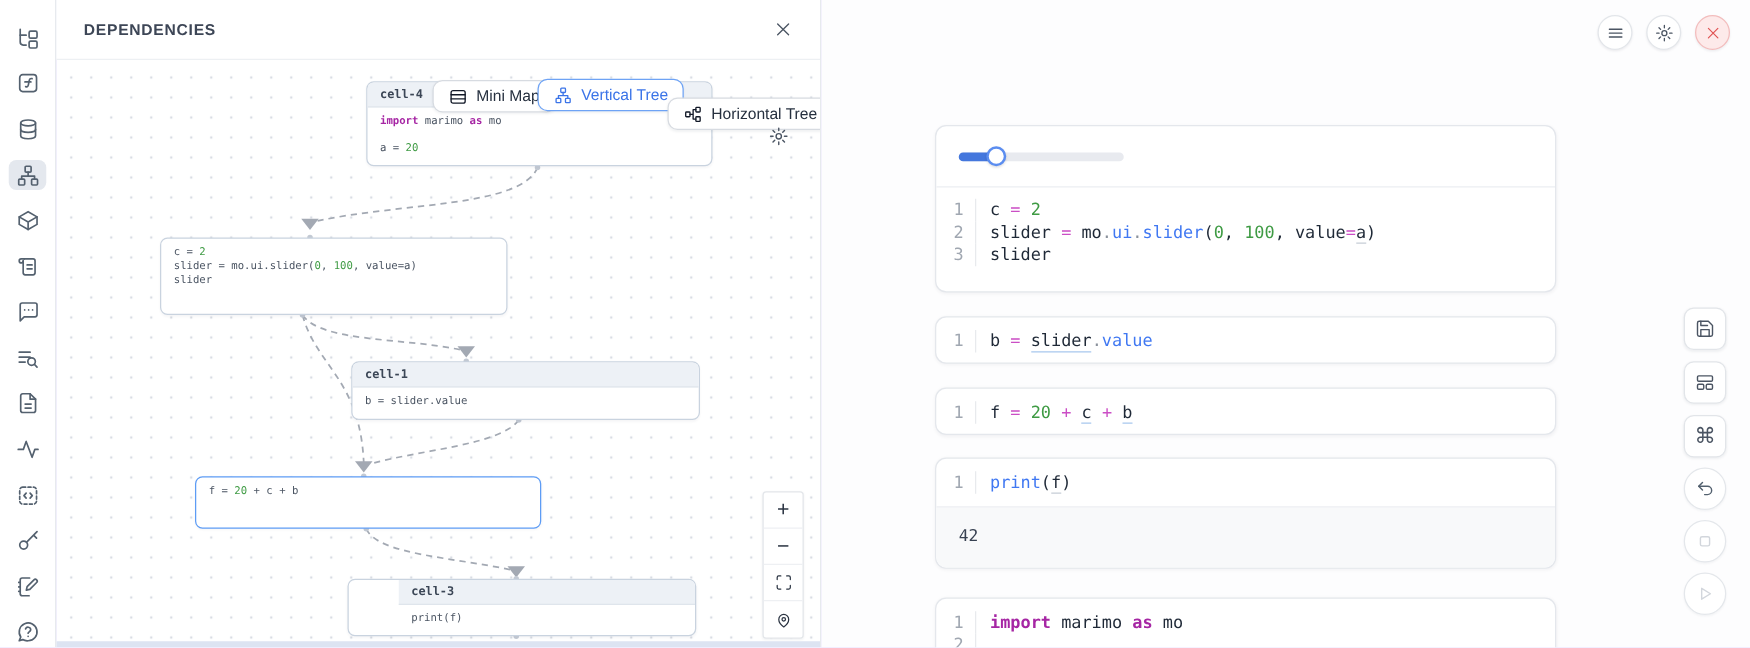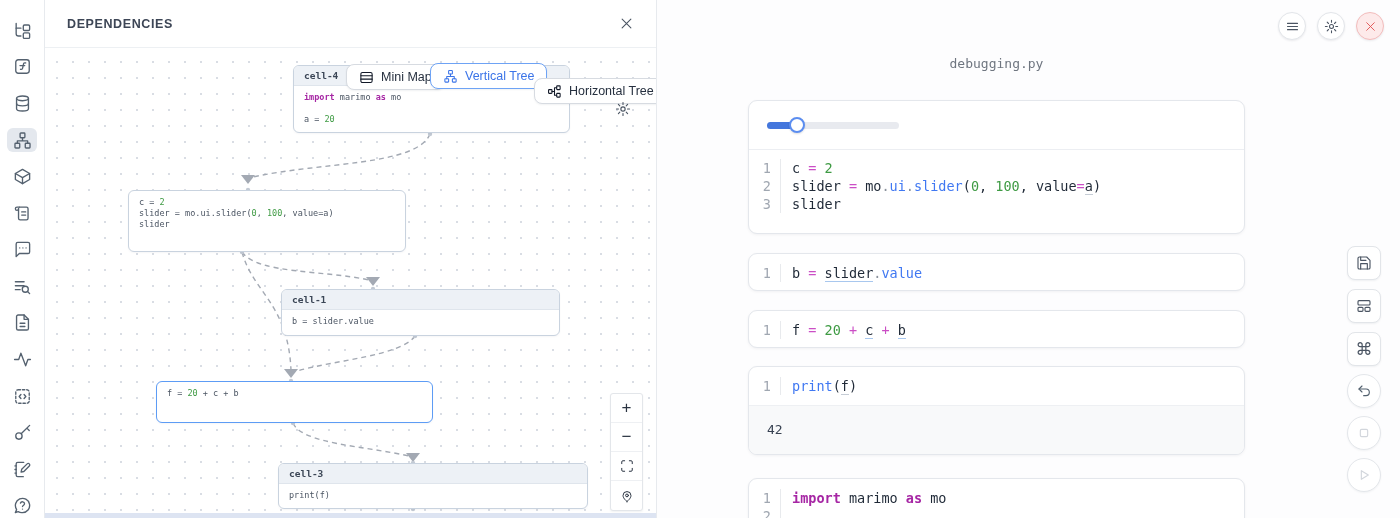--- a/index.html
+++ b/index.html
@@ -254,21 +254,21 @@
         <div class="gnode-h">cell-1</div>
         <div class="gnode-b">
           <div class="gline"><span class="tok-d">b = slider.value</span></div>
         </div>
       </div>
       <div class="gnode selected" style="left:111px; top:333px; width:277px; height:42px;">
         <div class="gnode-b">
           <div class="gline"><span class="tok-d">f = </span><span class="tok-num">20</span><span class="tok-d"> + c + b</span></div>
         </div>
       </div>
-      <div class="gnode" style="left:233px; top:415px; width:310px; height:46px;">
+      <div class="gnode" style="left:233px; top:415px; width:279px; height:46px;padding-left:40px;">
         <div class="gnode-h">cell-3</div>
         <div class="gnode-b">
           <div class="gline"><span class="tok-d">print(f)</span></div>
         </div>
       </div>
 
       <button class="gbtn" style="left:301px; top:16px;">
         <svg class="icn" width="15" height="15" viewBox="0 0 24 24" stroke-width="2" style="color:#111827;">
             <rect x="3" y="4" width="18" height="16" rx="2.5"></rect>
             <path d="M3 9.3h18M3 14.6h18"></path>
@@ -335,21 +335,20 @@
           <circle cx="12" cy="12" r="3.2"></circle>
           <path d="M12 2.2v3M12 18.8v3M2.2 12h3M18.8 12h3M5.1 5.1l2.1 2.1M16.8 16.8l2.1 2.1M5.1 18.9l2.1-2.1M16.8 7.2l2.1-2.1"></path>
         </svg>
     </button>
     <button class="circle-btn danger" style="left:699px; top:12px;">
       <svg class="icn" width="13" height="13" viewBox="0 0 24 24" stroke-width="2.2">
           <path d="M5 5l14 14M19 5 5 19"></path>
         </svg>
     </button>
 
-    <div class="nb-title">debugging.py</div>
 
     <div class="card" style="top:100px; height:134px;">
       <div class="card-out">
         <div class="slider">
           <div class="slider-track"></div>
           <div class="slider-fill" style="width:29px;"></div>
           <div class="slider-knob" style="left:22px;"></div>
         </div>
       </div>
       <div class="card-div"></div>

